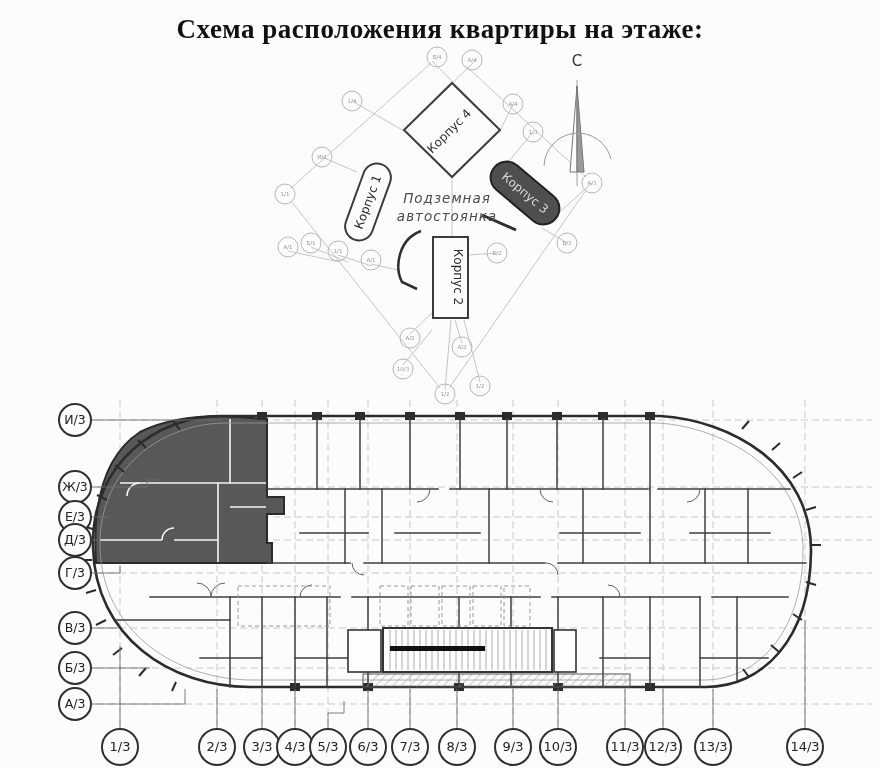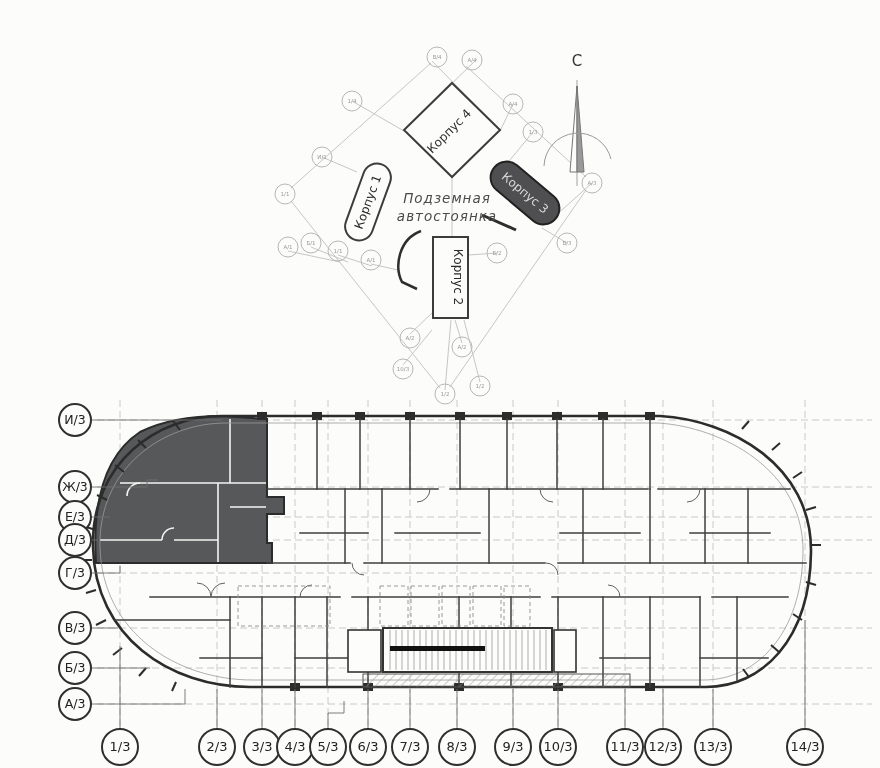--- a/index.html
+++ b/index.html
@@ -29,20 +29,21 @@
   .bldg{stroke:#3c3c3c;stroke-width:2;fill:#fcfcfb;}
   .bldg-label{font:12px "DejaVu Sans",sans-serif;fill:#2b2b2b;text-anchor:middle;}
   .parking-text{font:italic 13.5px "DejaVu Sans",sans-serif;fill:#4a4a4a;text-anchor:middle;letter-spacing:1px;}
   .north-text{font:15px "DejaVu Sans",sans-serif;fill:#333;text-anchor:middle;}
   .col{fill:#2c2c2c;}
 </style>
 </head>
 <body>
 
 <div class="page">
+  <h1 class="title">Схема расположения квартиры на этаже:</h1>
 
   <svg width="880" height="768" viewBox="0 0 880 768">
     <defs>
       <pattern id="hatch" width="6" height="6" patternUnits="userSpaceOnUse" patternTransform="rotate(45)">
         <line x1="0" y1="0" x2="0" y2="6" stroke="#9a9a9a" stroke-width="1"></line>
       </pattern>
     </defs>
 
     <g>
 

